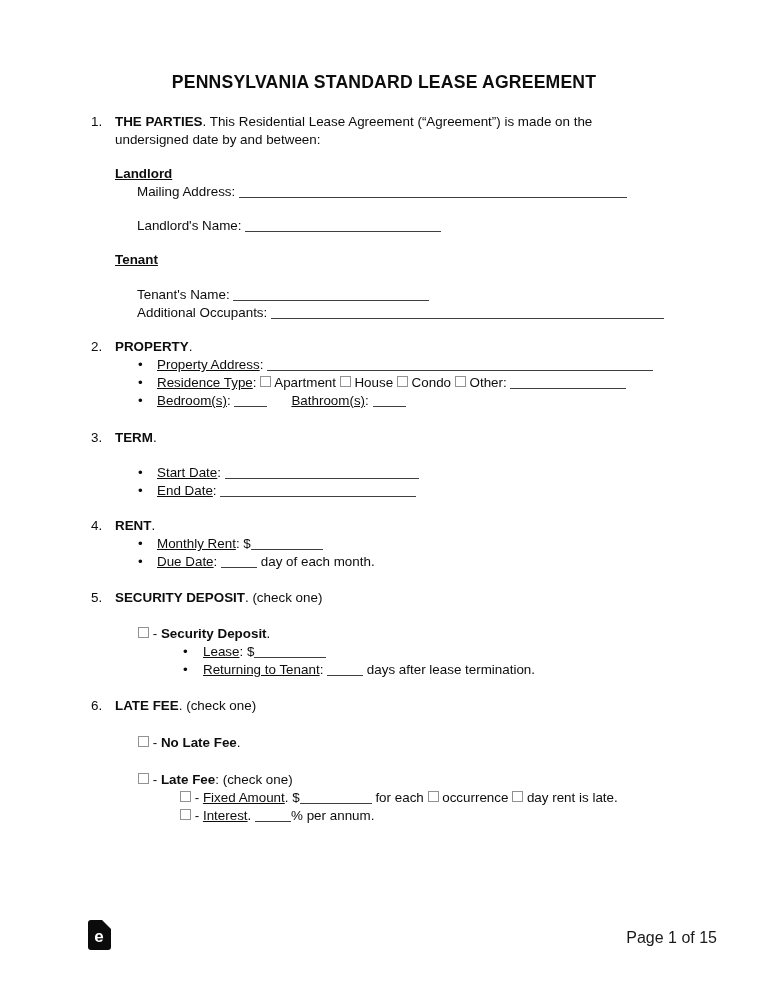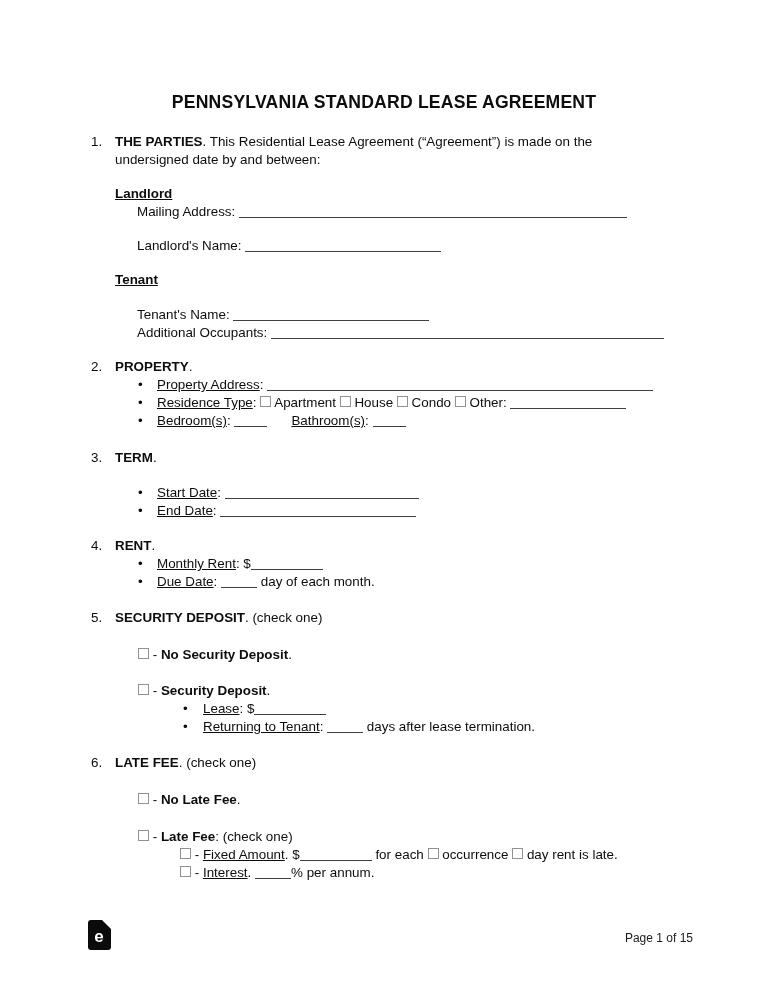--- a/index.html
+++ b/index.html
@@ -1,21 +1,21 @@
 <!DOCTYPE html>
 <html><head>
 <meta charset="utf-8">
 <style>
   html,body { margin:0; padding:0; background:#ffffff; }
   .page {
     position:relative; width:768px; height:994px; background:#ffffff;
     font-family:"Liberation Sans", sans-serif; color:#0d0d0d;
     font-size:13.4px; line-height:18px; overflow:hidden;
   }
-  .content { padding:92px 60px 0 91px; }
+  .content { padding:72px 60px 0 91px; }
   .title {
     margin:0 -60px 21px -91px; text-align:center;
     font-size:17.6px; font-weight:bold; letter-spacing:0.2px; line-height:20px;
   }
   .u { text-decoration:underline; }
   .b { font-weight:bold;margin-top:44px; }
   .nw { white-space:nowrap; }
   .sec { position:relative; padding-left:24px; }
   .num { position:absolute; left:0; top:0; }
   .sec-body { max-width:548px; }
@@ -34,21 +34,21 @@
     display:inline-block; height:13px; border-bottom:1.3px solid #3f3f3f;
     vertical-align:-2px;
   }
   .w33{width:33px}.w36{width:36px}.w72{width:72px}.w116{width:116px}
   .w194{width:194px}.w196{width:196px}.w386{width:386px}.w388{width:388px}.w393{width:393px}
   .cb {
     display:inline-block; width:9px; height:9px; border:1px solid #929292;
     background:#fff; vertical-align:0.5px;
   }
   .footer-logo { position:absolute; left:88px; top:920px; }
-  .footer-page { position:absolute; top:931px; right:75px; font-size:12px; line-height:14px; color:#1a1a1a; }
+  .footer-page { position:absolute; top:931px; right:51px; font-size:16px; line-height:14px; color:#1a1a1a; }
 </style>
 </head>
 <body>
 
 <div class="page">
   <div class="content">
 
     <h1 class="title">PENNSYLVANIA STANDARD LEASE AGREEMENT</h1>
 
     <div class="sec">
@@ -85,21 +85,20 @@
       <span class="num">4.</span>
       <div><span class="b">RENT</span><span>.</span></div>
     </div>
     <div class="bul nw"><span class="dot">•</span><span class="u">Monthly Rent</span><span>: $</span><span class="blank w72"></span></div>
     <div class="bul nw"><span class="dot">•</span><span class="u">Due Date</span><span>: </span><span class="blank w36"></span><span> day of each month.</span></div>
 
     <div class="sec mt18">
       <span class="num">5.</span>
       <div><span class="b">SECURITY DEPOSIT</span><span>. (check one)</span></div>
     </div>
-    <div class="chk1 mt19"><span class="cb"></span><span> - </span><span class="b">No Security Deposit</span><span>.</span></div>
     <div class="chk1 mt18"><span class="cb"></span><span> - </span><span class="b">Security Deposit</span><span>.</span></div>
     <div class="bul2 nw"><span class="dot">•</span><span class="u">Lease</span><span>: $</span><span class="blank w72"></span></div>
     <div class="bul2 nw"><span class="dot">•</span><span class="u">Returning to Tenant</span><span>: </span><span class="blank w36"></span><span> days after lease termination.</span></div>
 
     <div class="sec mt18">
       <span class="num">6.</span>
       <div><span class="b">LATE FEE</span><span>. (check one)</span></div>
     </div>
     <div class="chk1 mt19"><span class="cb"></span><span> - </span><span class="b">No Late Fee</span><span>.</span></div>
     <div class="chk1 mt19"><span class="cb"></span><span> - </span><span class="b">Late Fee</span><span>: (check one)</span></div>

